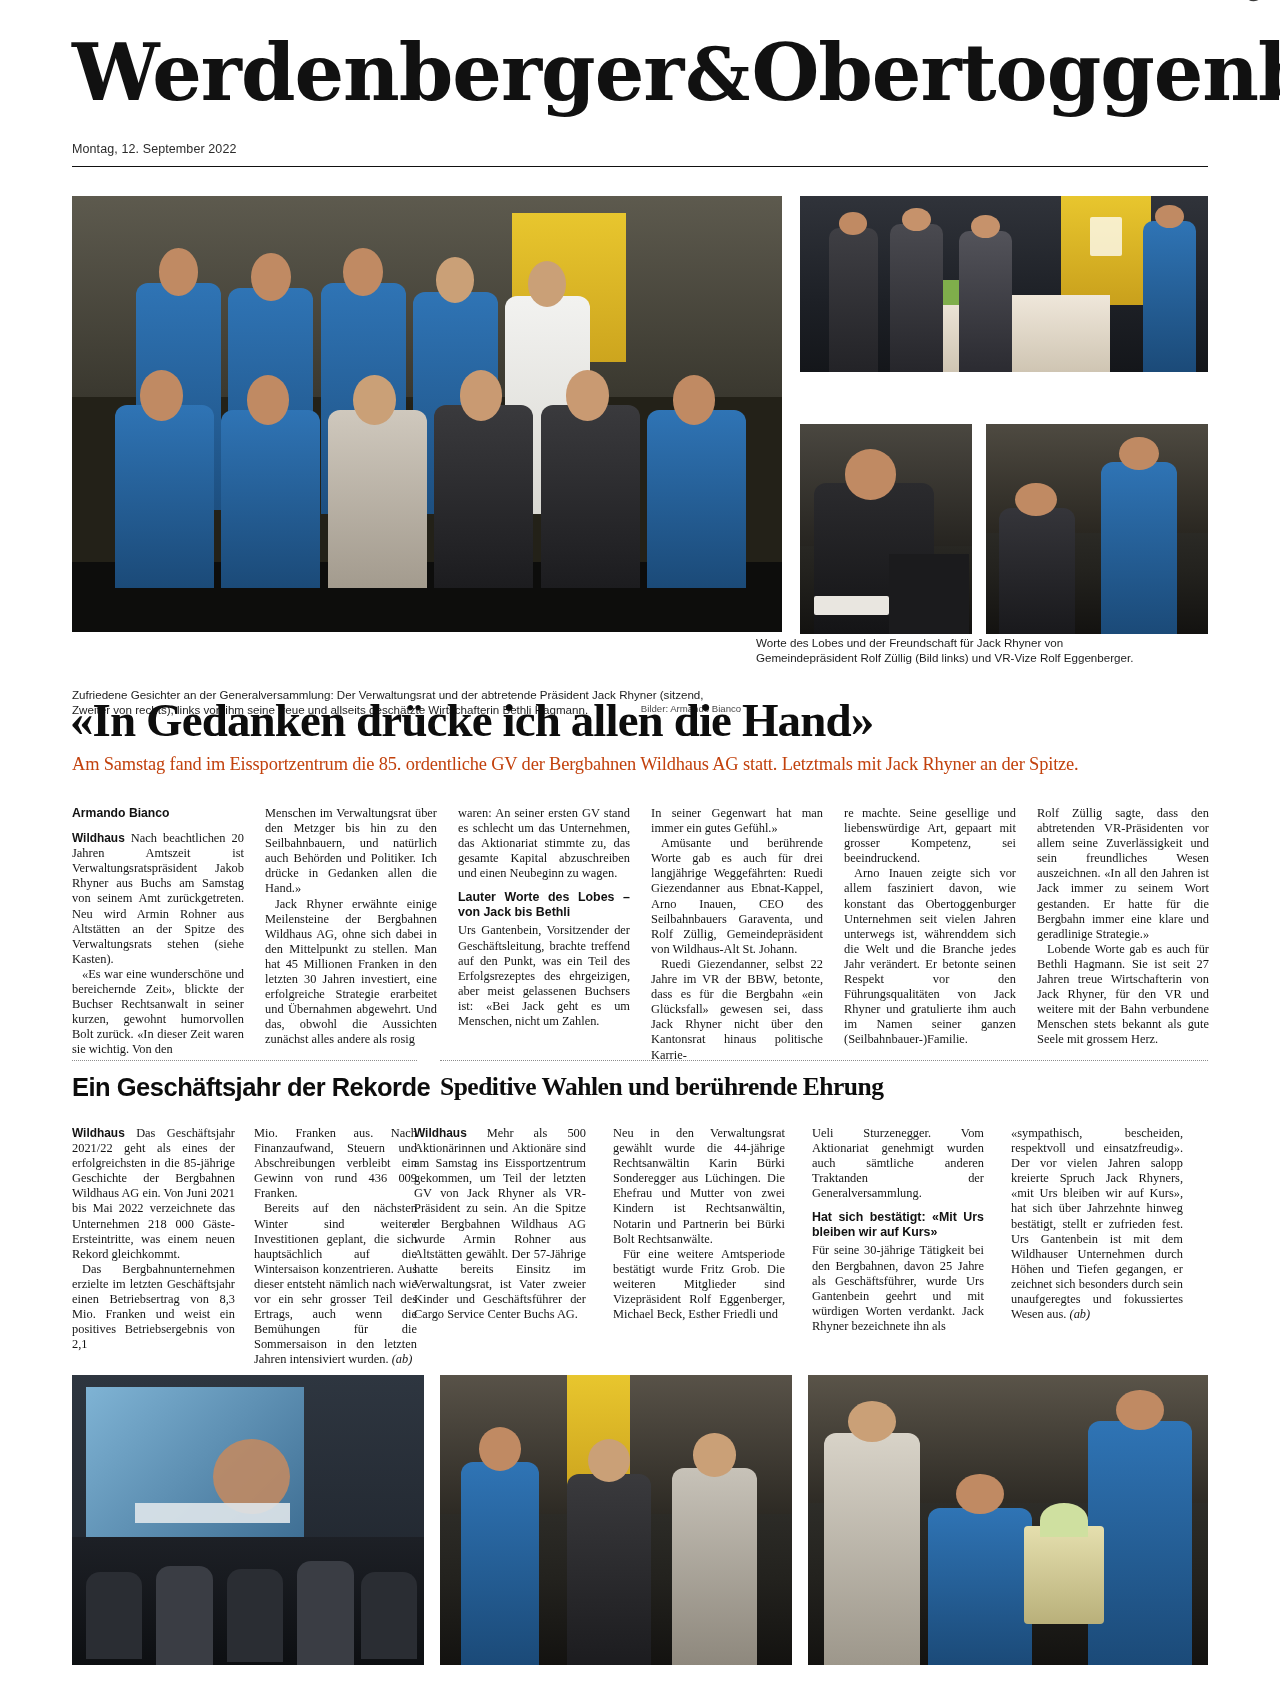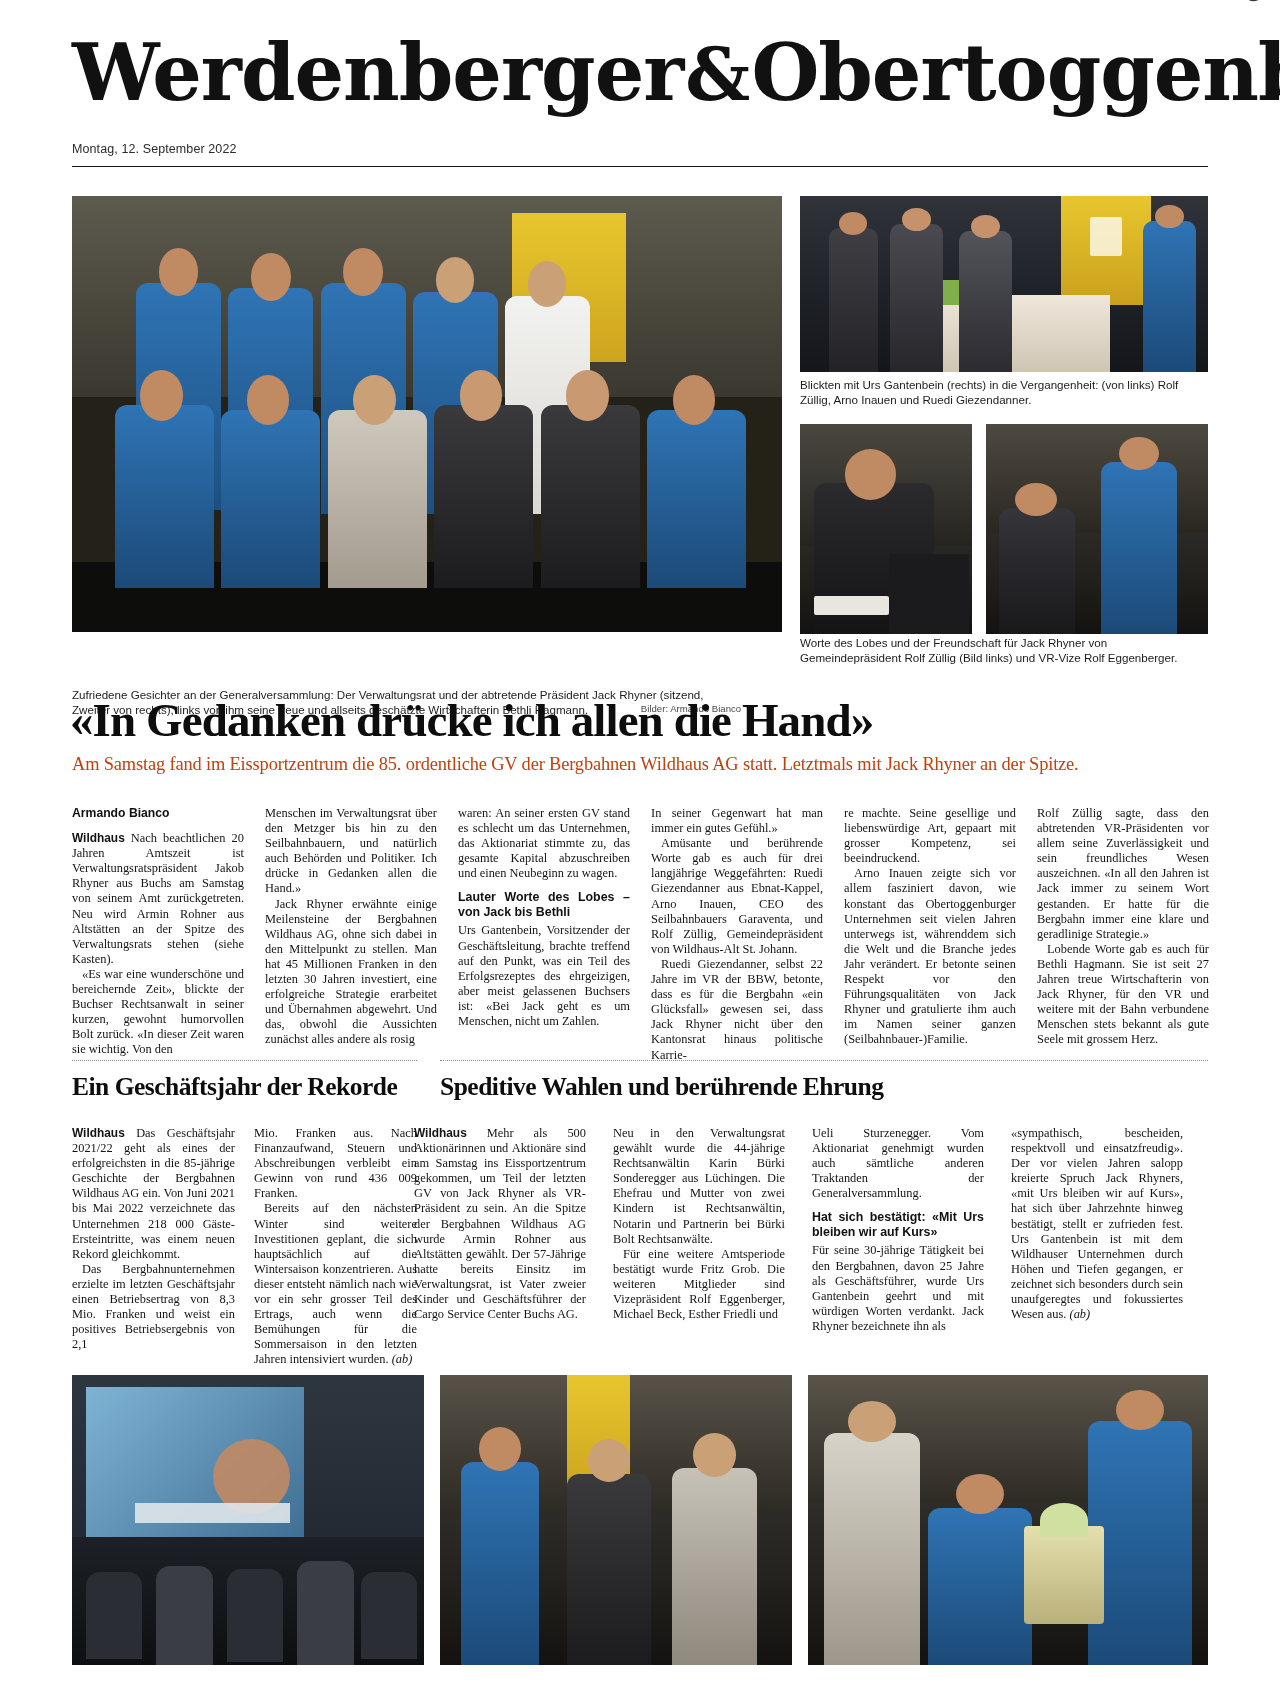--- a/index.html
+++ b/index.html
@@ -73,21 +73,21 @@
     font-size:11.6px; line-height:14.6px; color:#1c1c1c;
   }
   #cap-main { left:72px; top:688px; width:640px; }
   #cap-credit {
     position:absolute; left:600px; top:702px; width:182px;
     text-align:center;
     font-family:"Liberation Sans", sans-serif;
     font-size:9.6px; line-height:13px; color:#4a4a4a;
   }
   #cap-tr { left:800px; top:378px; width:408px; }
-  #cap-br { left:800px; top:636px; width:408px; }
+  #cap-br { left:756px; top:636px; width:408px; }
 
   
   .headline {
     position:absolute; left:70px; top:686px; width:1140px;
     font-family:"Liberation Serif", serif;
     font-weight:700; font-size:47px; line-height:56px;
     letter-spacing:-0.9px; color:#0d0d0d;
     top:694px;
   }
   #headline-main { top:692px; }
@@ -133,21 +133,21 @@
   
   .dotrule {
     position:absolute; border-top:1.6px dotted #8d8d8d; height:0;
   }
   #dot-1 { left:72px;  top:1060px; width:345px; }
   #dot-2 { left:440px; top:1060px; width:768px; }
 
   
   #hl-a {
     position:absolute; left:72px; top:1072px; width:360px;
-    font-family:Liberation Serif, serif; font-weight:700;
+    font-family:Liberation Sans, sans-serif; font-weight:700;
     font-size:25.5px; line-height:30px; letter-spacing:-.5px; color:#0d0d0d;
   }
   #cols-a { left:72px; top:1126px; width:345px; height:220px; }
   .ac { width:163px; }
   .ac:nth-child(1){ left:0; }
   .ac:nth-child(2){ left:182px; }
 
   
   #hl-b {
     position:absolute; left:440px; top:1072px; width:780px;
@@ -281,21 +281,20 @@
       <div style="position:absolute;left:37%;top:34%;width:12%;height:14%;background:#c08a63;border-radius:50%;"></div>
       <div style="position:absolute;left:70%;top:16%;width:26%;height:84%;background:linear-gradient(180deg,#2f74b5,#1b4a78);border-radius:12px 12px 0 0;"></div>
       <div style="position:absolute;left:77%;top:5%;width:12%;height:14%;background:#c08a63;border-radius:50%;"></div>
       <div style="position:absolute;left:54%;top:52%;width:20%;height:34%;background:linear-gradient(180deg,#e5dfae,#b9b07a);border-radius:4px;"></div>
       <div style="position:absolute;left:58%;top:44%;width:12%;height:12%;background:#cfe0a0;border-radius:50% 50% 0 0;"></div>
     </div>
   </div>
 
   <div class="caption" id="cap-main">Zufriedene Gesichter an der Generalversammlung: Der Verwaltungsrat und der abtretende Präsident Jack Rhyner (sitzend, Zweiter von rechts), links von ihm seine treue und allseits geschätzte Wirtschafterin Bethli Hagmann.</div>
   <div id="cap-credit">Bilder: Armando Bianco</div>
-  <div class="caption" id="cap-tr">Blickten mit Urs Gantenbein (rechts) in die Vergangenheit: (von links) Rolf Züllig, Arno Inauen und Ruedi Giezendanner.</div>
   <div class="caption" id="cap-br">Worte des Lobes und der Freundschaft für Jack Rhyner von Gemeindepräsident Rolf Züllig (Bild links) und VR-Vize Rolf Eggenberger.</div>
 
   <h1 class="headline" id="headline-main">«In Gedanken drücke ich allen die Hand»</h1>
   <div class="subhead">Am Samstag fand im Eissportzentrum die 85. ordentliche GV der Bergbahnen Wildhaus AG statt. Letztmals mit Jack Rhyner an der Spitze.</div>
 
   <div class="colwrap" id="main-cols">
 
     <div class="col mc">
       <span class="byline">Armando Bianco</span>
       <p class="first"><span class="place">Wildhaus</span> <span>Nach beachtlichen 20 Jahren Amtszeit ist Verwaltungsratspräsident Jakob Rhyner aus Buchs am Samstag von seinem Amt zurückgetreten. Neu wird Armin Rohner aus Altstätten an der Spitze des Verwaltungsrats stehen (siehe Kasten).</span></p>

